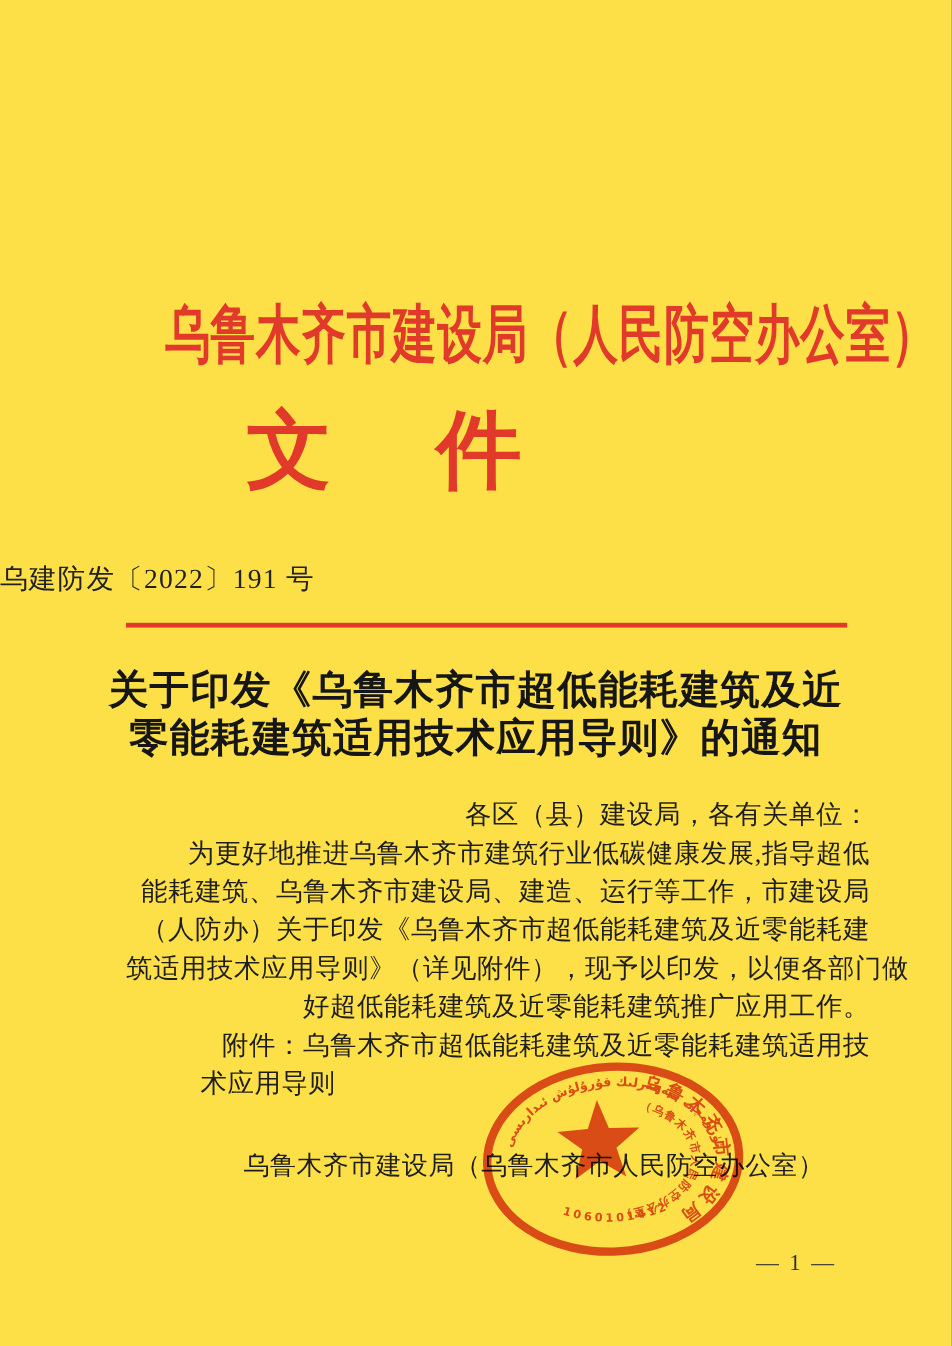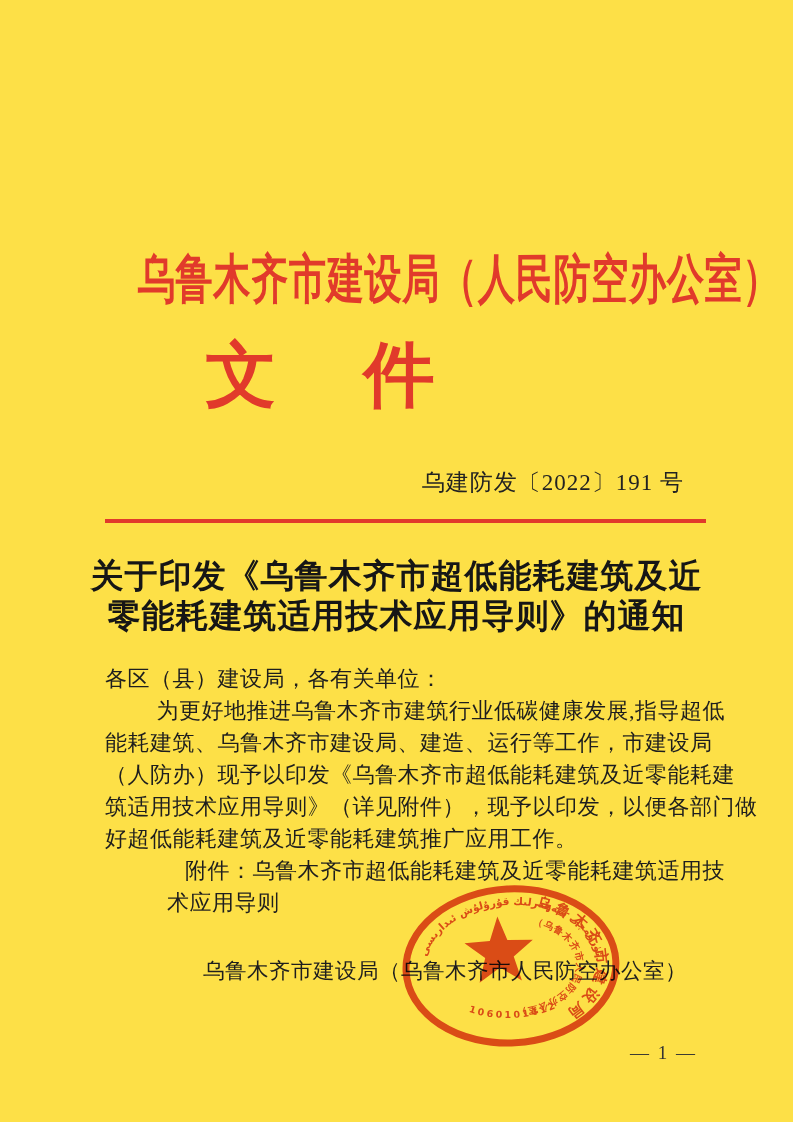--- a/index.html
+++ b/index.html
@@ -25,38 +25,38 @@
     font-size:53px;font-weight:bold;color:var(--red);
     transform:scaleX(0.70);transform-origin:center;
     letter-spacing:1px;
   }
   .doc-type{
     position:absolute;top:328px;left:0;width:648px;text-align:center;
     font-size:71px;font-weight:bold;color:var(--red);
     letter-spacing:8px;white-space:nowrap;
   }
   .doc-no{
-    position:absolute;top:467px;left:0;width:684px;text-align:right;
+    position:absolute;top:467px;left:0;width:684px;text-align:left;
     font-size:23px;letter-spacing:1px;color:#222;
   }
   .red-rule{
     position:absolute;top:519px;left:105px;width:601px;height:4px;
     background:var(--red);
   }
   .doc-title{
     position:absolute;top:556px;left:0;width:793px;text-align:center;
     font-size:33px;font-weight:bold;line-height:40px;color:#161616;
     letter-spacing:1px;
   }
   .body-text{
     position:absolute;top:663px;left:105px;width:620px;
     font-size:22px;line-height:32px;color:#1e1e1e;
   }
   .body-text .line{white-space:nowrap;letter-spacing:0.5px;}
-  .ind-0{padding-left:0;}
+  .ind-0{padding-left:0;text-align:right;}
   .ind-2{padding-left:44px;text-align:right;}
   .ind-3{padding-left:62px;}
   .signature{
     position:absolute;top:956px;left:203px;
     font-size:21.5px;white-space:nowrap;color:#1e1e1e;letter-spacing:0.5px;
   }
   .sig-date{
     position:absolute;top:991px;left:398px;
     font-size:22px;white-space:nowrap;color:#1e1e1e;
   }
@@ -89,21 +89,21 @@
 
   <div class="doc-title">
     <div>关于印发《乌鲁木齐市超低能耗建筑及近</div>
     <div>零能耗建筑适用技术应用导则》的通知</div>
   </div>
 
   <div class="body-text">
     <div class="line ind-0">各区（县）建设局，各有关单位：</div>
     <div class="line ind-2">为更好地推进乌鲁木齐市建筑行业低碳健康发展,指导超低</div>
     <div class="line ind-0">能耗建筑、乌鲁木齐市建设局、建造、运行等工作，市建设局</div>
-    <div class="line ind-0">（人防办）现予以印发《乌鲁木齐市超低能耗建筑及近零能耗建</div>
+    <div class="line ind-0">（人防办）关于印发《乌鲁木齐市超低能耗建筑及近零能耗建</div>
     <div class="line ind-0">筑适用技术应用导则》（详见附件），现予以印发，以便各部门做</div>
     <div class="line ind-0">好超低能耗建筑及近零能耗建筑推广应用工作。</div>
     <div class="line ind-2">附件：乌鲁木齐市超低能耗建筑及近零能耗建筑适用技</div>
     <div class="line ind-3">术应用导则</div>
   </div>
 
   <div class="signature">乌鲁木齐市建设局（乌鲁木齐市人民防空办公室）</div>
 
   <svg class="seal" viewBox="0 0 220 166" aria-hidden="true">
     <defs>

